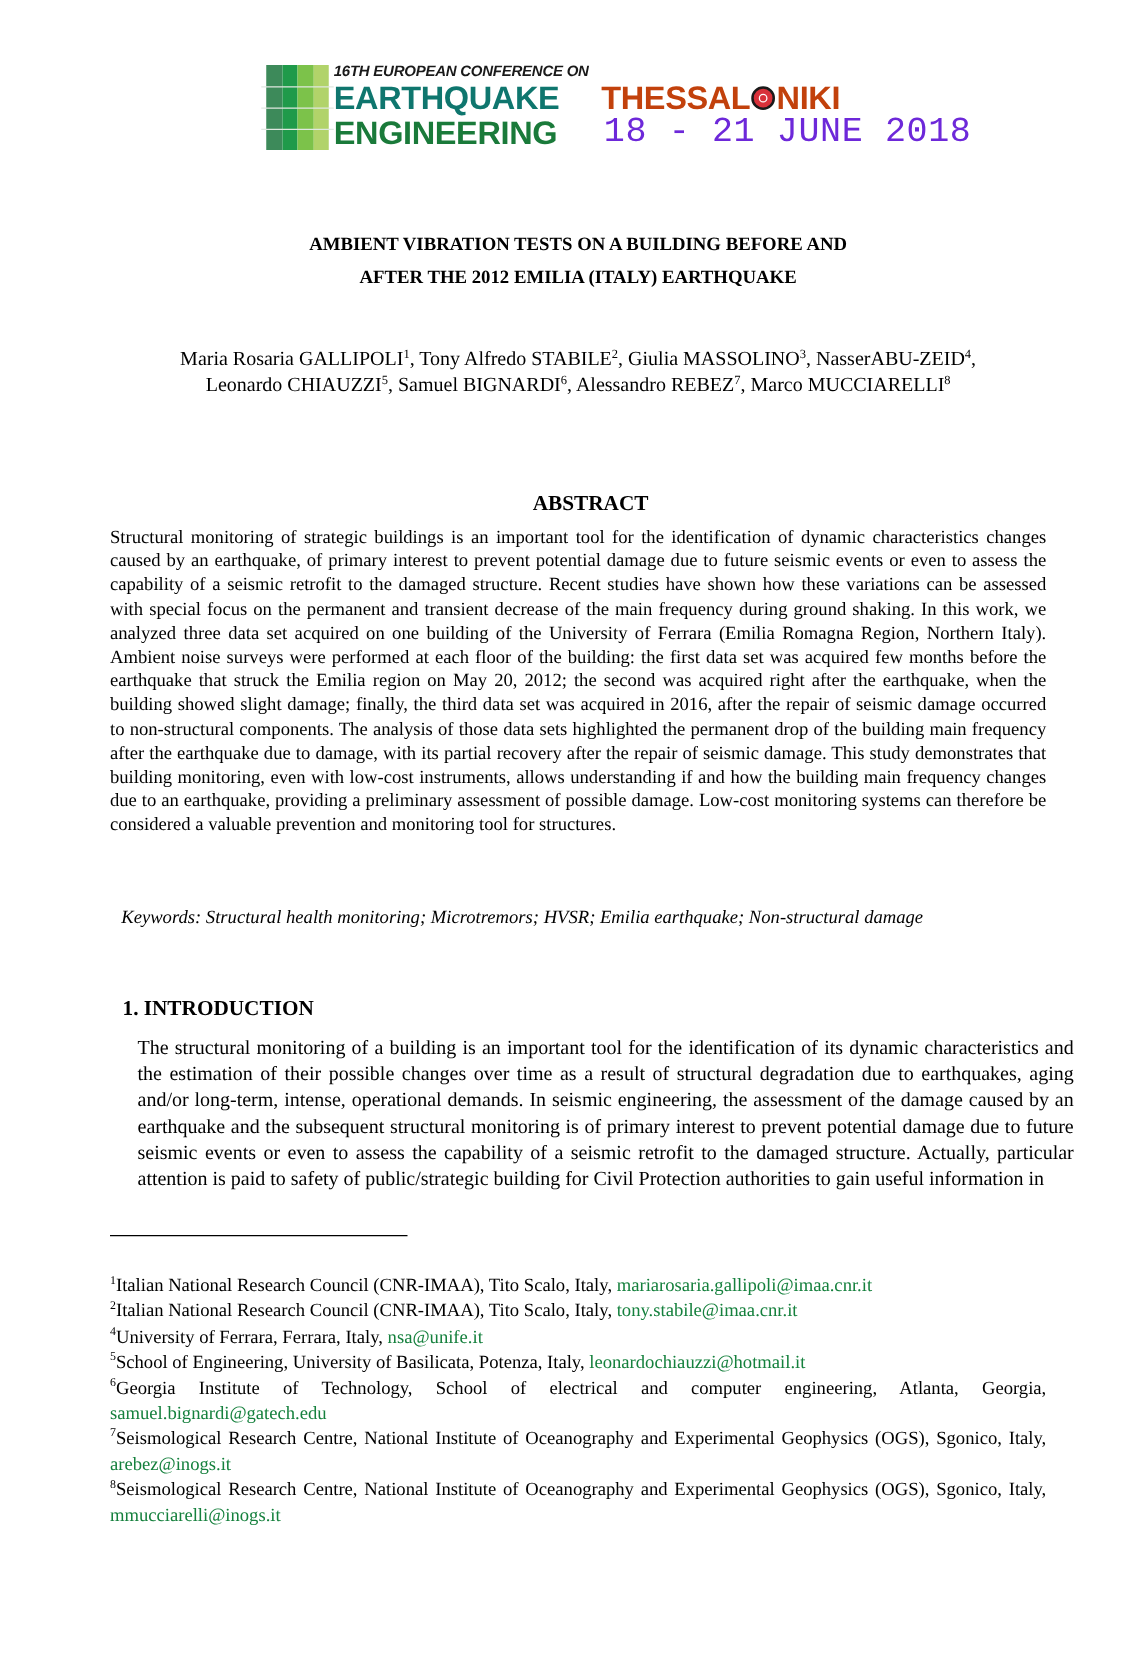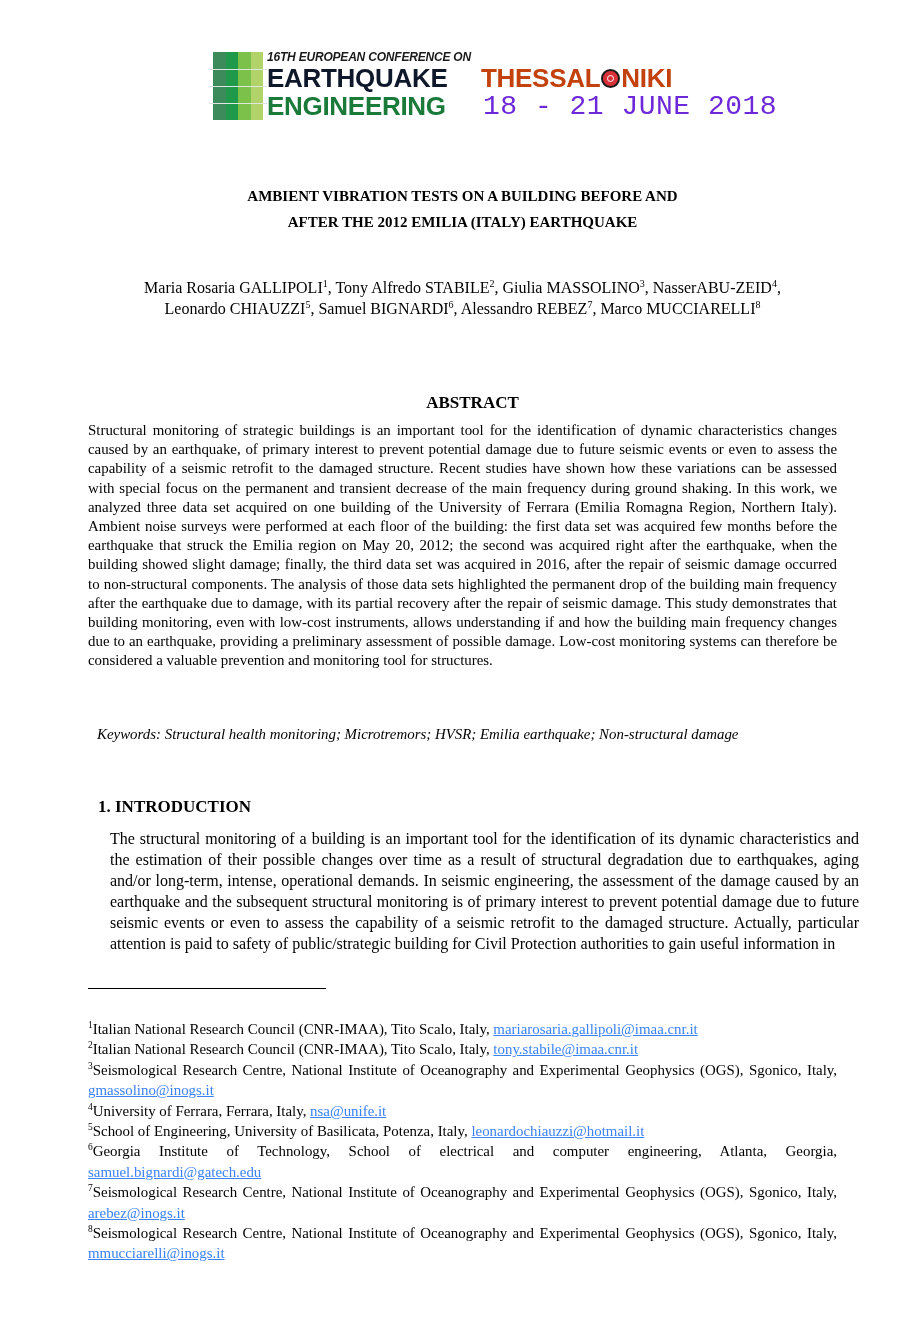--- a/index.html
+++ b/index.html
@@ -9,21 +9,21 @@
   
   .banner { position: absolute; left: 213px; top: 48px; width: 500px; height: 76px; }
   .logo-mark { position: absolute; left: 0; top: 4px; width: 50px; height: 68px; display: flex; }
   .logo-mark .stripe { flex: 1; height: 100%; }
   .logo-mark .s1 { background: #3d8a5a; }
   .logo-mark .s2 { background: #1f9a4a; }
   .logo-mark .s3 { background: #7cc24a; }
   .logo-mark .s4 { background: #b1d36a; }
   .logo-mark .gap { position: absolute; left: -4px; width: 58px; height: 1px; background: #dfe8e0; }
   .banner .conf-line { position: absolute; left: 54px; top: 2px; font-family: "Liberation Sans", sans-serif; font-weight: bold; font-size: 12px; letter-spacing: -0.2px; color: #1a1a1a; white-space: nowrap; font-style: italic; }
-  .banner .eq { position: absolute; left: 54px; top: 17px; font-family: "Liberation Sans", sans-serif; font-weight: bold; font-size: 26px; line-height: 26px; color: #0f172a; letter-spacing: -0.3px; white-space: nowrap; }
+  .banner .eq { position: absolute; left: 54px; top: 17px; font-family: "Liberation Sans", sans-serif; font-weight: bold; font-size: 26px; line-height: 26px; color: #0f766e; letter-spacing: -0.3px; white-space: nowrap; }
   .banner .eng { position: absolute; left: 54px; top: 45px; font-family: "Liberation Sans", sans-serif; font-weight: bold; font-size: 26px; line-height: 26px; color: #1a7a3a; letter-spacing: -0.3px; white-space: nowrap; }
   .banner .city { position: absolute; left: 268px; top: 17px; font-family: "Liberation Sans", sans-serif; font-weight: bold; font-size: 26px; line-height: 26px; color: #c2410c; letter-spacing: -0.3px; white-space: nowrap; }
   .banner .dates { position: absolute; left: 270px; top: 46px; font-family: Liberation Mono, monospace; font-size: 28px; line-height: 26px; color: #6d28d9; letter-spacing: 0.5px; white-space: nowrap; }
   .city .o-target { display: inline-block; width: 19px; height: 19px; border-radius: 50%; background: #d8313a; border: 2px solid #1a1a1a; box-sizing: border-box; vertical-align: -1px; position: relative; margin: 0 1px; }
   .city .o-target::after { content: ""; position: absolute; left: 4px; top: 4px; width: 7px; height: 7px; border-radius: 50%; border: 1.5px solid #fff; box-sizing: border-box; }
 
   
   .title { position: absolute; left: 90px; top: 183px; width: 745px; text-align: center; font-weight: bold; font-size: 15px; line-height: 26px; }
   .authors { position: absolute; left: 80px; top: 277px; width: 765px; text-align: center; font-size: 16px; line-height: 21px; }
   .authors sup { font-size: 10px; vertical-align: 6px; line-height: 0; }
@@ -34,21 +34,21 @@
 
   .body-text { position: absolute; margin: 0; font-size: 14.9px; line-height: 19.2px; text-align: justify; }
   .abstract-p { left: 88px; top: 421px; width: 749px; }
   .keywords { position: absolute; left: 97px; top: 725px; width: 749px; font-style: italic; font-size: 14.9px; line-height: 19px; }
   .intro-p { left: 88px; top: 828px; width: 749px; font-size: 16px; line-height: 21px; margin-left: 22px; }
 
   .fn-rule { position: absolute; left: 88px; top: 988px; width: 238px; height: 1px; background: #000; }
   .footnotes { position: absolute; left: 88px; top: 1019px; width: 749px; }
   .fn { font-size: 14.9px; line-height: 20.4px; text-align: justify; margin: 0; }
   .fn sup { font-size: 9.5px; vertical-align: 6px; line-height: 0; }
-  .fn a { color: #3b82f6; text-decoration: underline; }
+  .fn a { color: #15803d; }
 </style>
 </head>
 <body>
 
 <div class="page">
 
   <div class="banner">
     <div class="logo-mark">
       <div class="stripe s1"></div>
         <div class="stripe s2"></div>
@@ -83,21 +83,20 @@
   <p class="body-text abstract-p">Structural monitoring of strategic buildings is an important tool for the identification of dynamic characteristics changes caused by an earthquake, of primary interest to prevent potential damage due to future seismic events or even to assess the capability of a seismic retrofit to the damaged structure. Recent studies have shown how these variations can be assessed with special focus on the permanent and transient decrease of the main frequency during ground shaking. In this work, we analyzed three data set acquired on one building of the University of Ferrara (Emilia Romagna Region, Northern Italy). Ambient noise surveys were performed at each floor of the building: the first data set was acquired few months before the earthquake that struck the Emilia region on May 20, 2012; the second was acquired right after the earthquake, when the building showed slight damage; finally, the third data set was acquired in 2016, after the repair of seismic damage occurred to non-structural components. The analysis of those data sets highlighted the permanent drop of the building main frequency after the earthquake due to damage, with its partial recovery after the repair of seismic damage. This study demonstrates that building monitoring, even with low-cost instruments, allows understanding if and how the building main frequency changes due to an earthquake, providing a preliminary assessment of possible damage. Low-cost monitoring systems can therefore be considered a valuable prevention and monitoring tool for structures.</p>
   <div class="keywords">Keywords: Structural health monitoring; Microtremors; HVSR; Emilia earthquake; Non-structural damage</div>
 
   <h2 class="section intro-h">1. INTRODUCTION</h2>
   <p class="body-text intro-p">The structural monitoring of a building is an important tool for the identification of its dynamic characteristics and the estimation of their possible changes over time as a result of structural degradation due to earthquakes, aging and/or long-term, intense, operational demands. In seismic engineering, the assessment of the damage caused by an earthquake and the subsequent structural monitoring is of primary interest to prevent potential damage due to future seismic events or even to assess the capability of a seismic retrofit to the damaged structure. Actually, particular attention is paid to safety of public/strategic building for Civil Protection authorities to gain useful information in</p>
 
   <div class="fn-rule"></div>
   <div class="footnotes">
     <p class="fn"><sup>1</sup><span>Italian National Research Council (CNR-IMAA), Tito Scalo, Italy, </span><a>mariarosaria.gallipoli@imaa.cnr.it</a></p>
     <p class="fn"><sup>2</sup><span>Italian National Research Council (CNR-IMAA), Tito Scalo, Italy, </span><a>tony.stabile@imaa.cnr.it</a></p>
-    <p class="fn"><sup>3</sup><span>Seismological Research Centre, National Institute of Oceanography and Experimental Geophysics (OGS), Sgonico, Italy, </span><a>gmassolino@inogs.it</a></p>
     <p class="fn"><sup>4</sup><span>University of Ferrara, Ferrara, Italy, </span><a>nsa@unife.it</a></p>
     <p class="fn"><sup>5</sup><span>School of Engineering, University of Basilicata, Potenza, Italy, </span><a>leonardochiauzzi@hotmail.it</a></p>
     <p class="fn"><sup>6</sup><span>Georgia Institute of Technology, School of electrical and computer engineering, Atlanta, Georgia, </span><a>samuel.bignardi@gatech.edu</a></p>
     <p class="fn"><sup>7</sup><span>Seismological Research Centre, National Institute of Oceanography and Experimental Geophysics (OGS), Sgonico, Italy, </span><a>arebez@inogs.it</a></p>
     <p class="fn"><sup>8</sup><span>Seismological Research Centre, National Institute of Oceanography and Experimental Geophysics (OGS), Sgonico, Italy, </span><a>mmucciarelli@inogs.it</a></p>
   </div>
 
 </div>
 
 </body></html>

